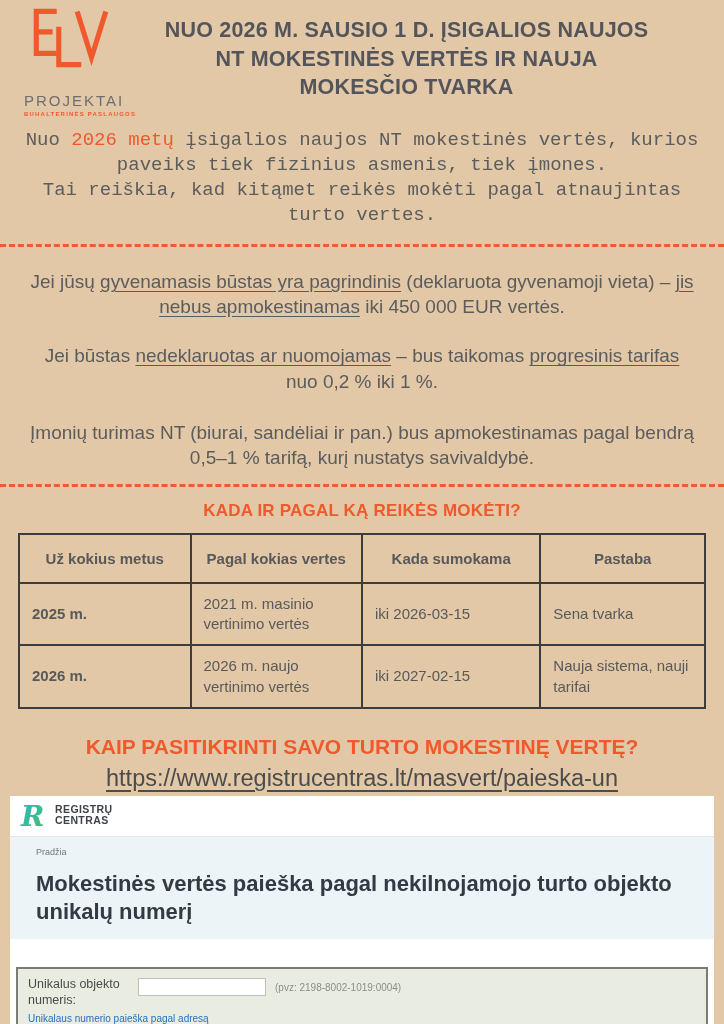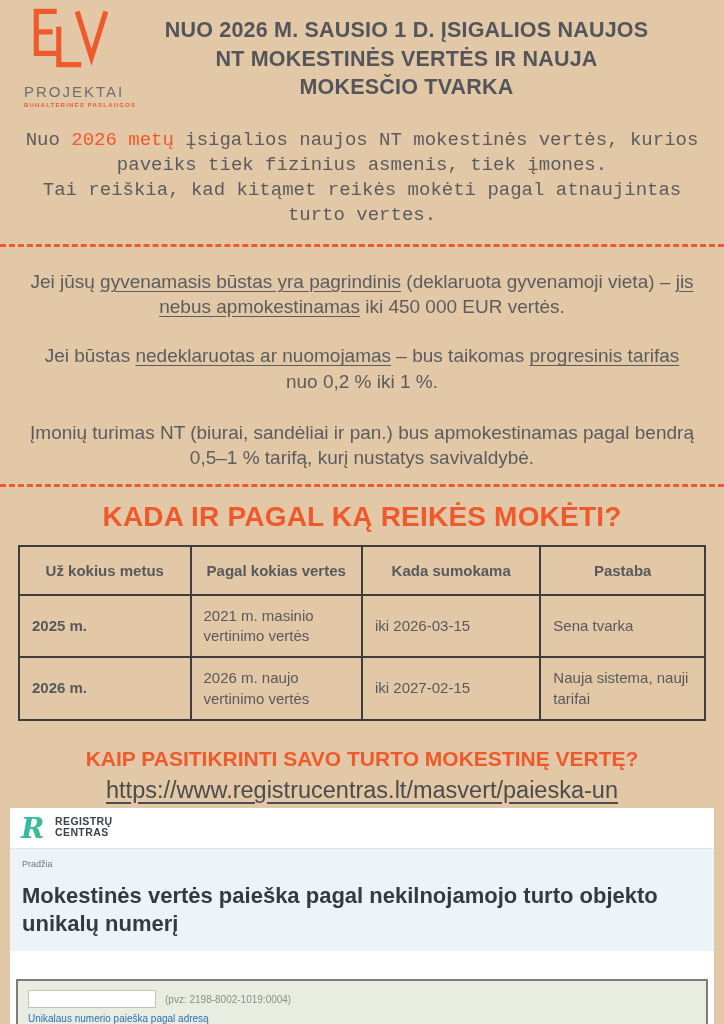--- a/index.html
+++ b/index.html
@@ -6,57 +6,57 @@
   html,body { background:#b9b9b9; }
   .page {
     position:relative; width:724px; height:1024px; margin:0 auto;
     background:#e2c8a6; overflow:hidden;
     font-family:"Liberation Sans", sans-serif; color:#5b5c5e;
   }
 
   
   .header { position:relative; height:112px; }
   .logo { position:absolute; left:24px; top:6px; width:118px; }
-  .logo-name { color:#6d6e70; font-size:15px; letter-spacing:2px; margin-top:9px; }
+  .logo-name { color:#6d6e70; font-size:15px; letter-spacing:2px; margin-top:18px; }
   .logo-tag { color:#f0592c; font-size:6px; letter-spacing:1.2px; font-weight:bold; margin-top:2px; }
   .title {
     padding:16px 16px 0 105px; color:#54555a; font-size:21.5px; font-weight:bold;
     text-align:center; white-space:pre-line; line-height:1.33; letter-spacing:.2px;
   }
 
   
   .para { text-align:center; font-size:19px; line-height:1.32; color:#5b5c5e; }
   .p-intro { margin:16px 14px 0;font-family:Liberation Mono, monospace; }
   .accent { color:#f0592c; }
   .u { text-decoration:underline; text-underline-offset:3px; }
   .dash { border:none; border-top:3px dashed #ef5b30; height:0; }
   .dash1 { margin-top:16px; }
   .p-main { margin:22px 14px 0; }
   .p-prog { margin:24px 40px 0; }
   .p-comp { margin:26px 24px 0; }
   .dash2 { margin-top:14px; }
 
   
-  .sec-heading { margin:14px 0 0; text-align:center; color:#f0592c; font-size:28px; font-weight:bold; letter-spacing:.2px; }
+  .sec-heading { margin:14px 0 0; text-align:center; color:#f0592c; font-size:17px; font-weight:bold; letter-spacing:.2px; }
   table { width:688px; margin:12px auto 0; border-collapse:collapse; }
   th, td { border:2px solid #3d3d3d; font-size:15px; color:#58595b; }
   th { font-weight:bold; text-align:center; padding:15px 6px; }
   td { padding:10px 12px; line-height:1.35; }
   td.c0 { font-weight:bold;border-radius:19px; }
 
   
   .check-heading { margin:26px 0 0; text-align:center; color:#f0592c; font-size:21px; font-weight:bold; }
   .check-link-wrap { text-align:center; margin-top:6px; }
   .check-link { font-size:23.5px; color:#4b4c4e; text-decoration:underline; text-underline-offset:4px;margin-top:9px; }
 
   
   .site { margin:4px 10px 0; background:#fff; }
   .site-header { height:40px; padding:5px 0 0 10px; display:flex; gap:5px; align-items:flex-start; }
   .rc-text { font-size:10.5px; font-weight:bold; color:#3c4248; letter-spacing:.4px; line-height:1.1; padding-top:3px; }
-  .site-hero { background:#edf4f8; padding:10px 12px 12px; border-top:1px solid #e2e6e9; }
+  .site-hero { background:#edf4f8; padding:10px 26px 12px; border-top:1px solid #e2e6e9; }
   .breadcrumb { font-size:9px; color:#6e7882; }
   .site-heading { margin-top:13px; font-size:22px; font-weight:bold; color:#323a44; line-height:1.3; max-width:665px; }
   .site-spacer { height:28px; background:#fff; }
   .form-panel { margin:0 6px; background:#e9ede1; border:2px solid #7b7b77; padding:7px 10px 7px 10px; }
   .form-row { display:flex; align-items:flex-start; }
   .form-label { width:110px; font-size:12.5px; color:#4a4a4a; line-height:1.3; }
   .uid-input { width:128px; height:18px; border:1px solid #c2c2bc; background:#fff; margin-top:2px; font-size:12px; padding:0 3px; }
   .hint { font-size:10px; color:#8d8d85; margin:6px 16px 0 9px; }
   .addr-link { display:inline-block; font-size:10px; color:#2a6ebb; margin-top:3px; text-decoration:none; }
   .btn-row { display:flex; margin-top:4px; align-items:center; }
@@ -157,20 +157,21 @@
         <div>CENTRAS</div>
       </div>
     </div>
     <div class="site-hero">
       <div class="breadcrumb">Pradžia</div>
       <div class="site-heading">Mokestinės vertės paieška pagal nekilnojamojo turto objekto unikalų numerį</div>
     </div>
     <div class="site-spacer"></div>
     <div class="form-panel">
       <div class="form-row">
+        <label class="form-label">Unikalus objekto numeris:</label>
         <input class="uid-input" type="text" value="" style="">
         <span class="hint">(pvz: 2198-8002-1019:0004)</span>
       </div>
       <a href="#" class="addr-link">Unikalaus numerio paieška pagal adresą</a>
       <div class="btn-row">
         <button class="btn btn-clear">Išvalyti</button>
         <button class="btn btn-search">Ieškoti</button>
         <button class="btn btn-back">Atgal</button>
       </div>
     </div>

